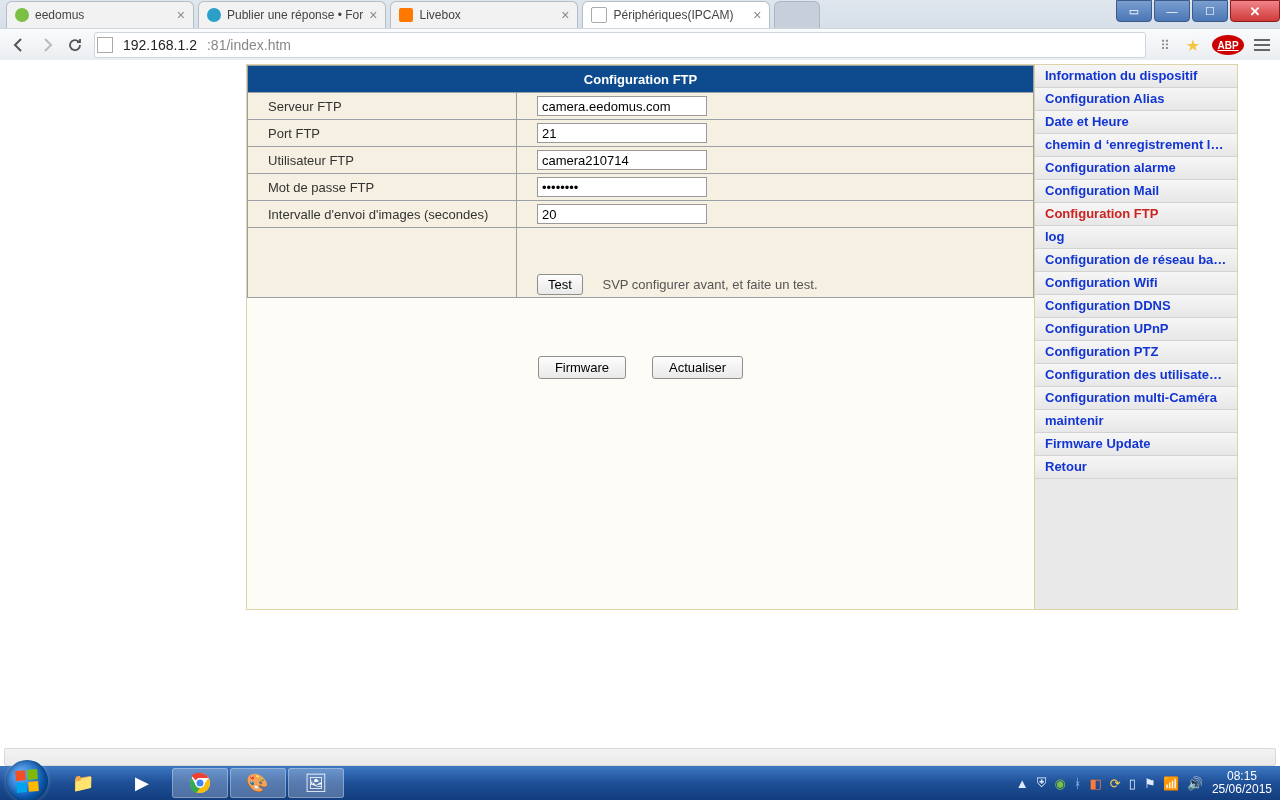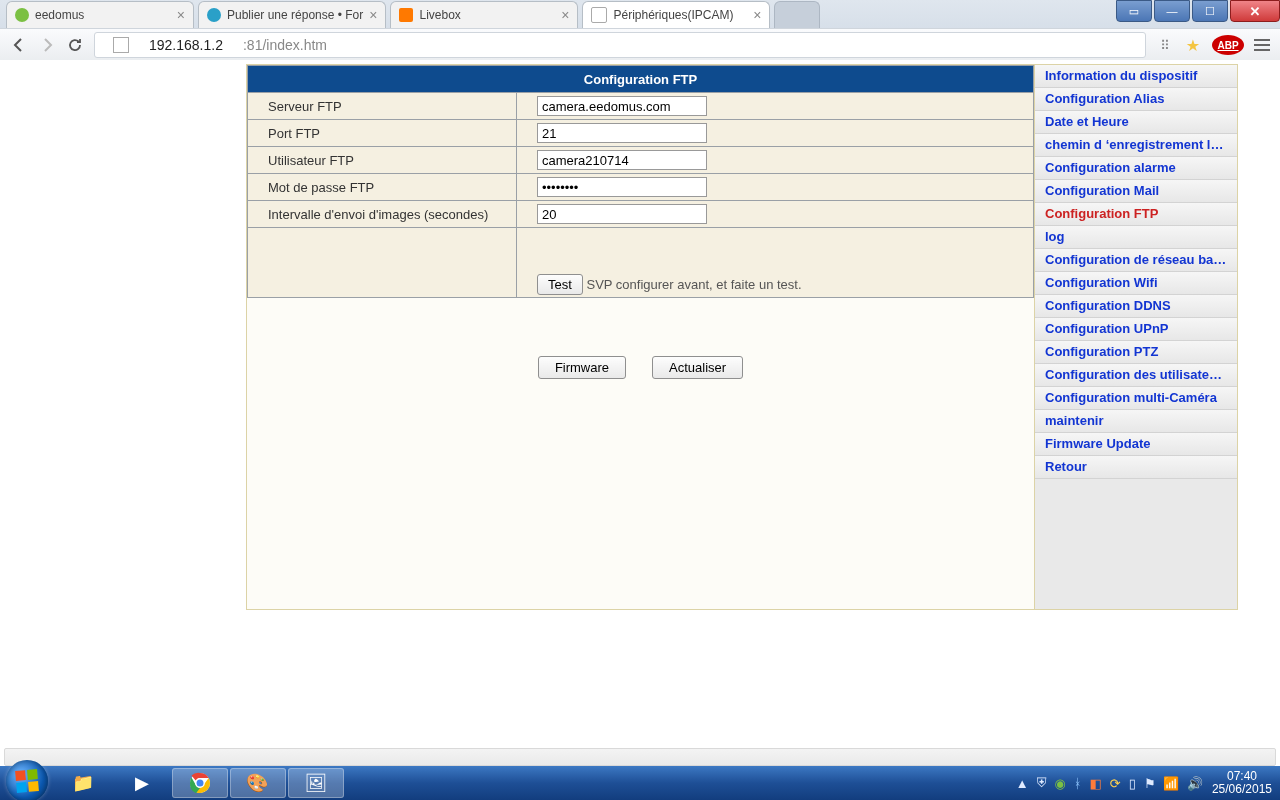--- a/index.html
+++ b/index.html
@@ -13,21 +13,21 @@
   .tab .favicon { width:14px; height:14px; border-radius:2px; display:inline-block; flex: 0 0 14px; }
   .tab .close { margin-left:auto; color:#888; font-size:14px; line-height:1; cursor:pointer; }
   .tab.ghost { background:#c6cfda; border-color:#adb7c3; width:28px; min-width:28px; }
   .win-controls { position:absolute; right:0; top:0; display:flex; }
   .win-btn { width:34px; height:20px; border:1px solid #3b5a86; border-bottom-left-radius:4px; border-bottom-right-radius:4px; background:linear-gradient(#7a9ed0,#4b76b5); margin-left:2px; color:#fff; font-size:11px; display:flex; align-items:center; justify-content:center; }
   .win-btn.close { background:linear-gradient(#f08488,#cf3a3a); border-color:#8d1d1d; width:48px; font-weight:bold; font-size:13px; }
 
   .addr-bar { height:32px; background:linear-gradient(#fafbfd,#eaedf0); border-top:1px solid #cfd5dc; border-bottom:1px solid #bfc6ce; display:flex; align-items:center; padding:0 10px; gap:10px; }
   .nav-btn { width:18px; height:18px; color:#555; display:flex; align-items:center; justify-content:center; font-size:16px; }
   .nav-btn.disabled { color:#aaa; }
-  .omnibox { flex:1; height:24px; border:1px solid #cfd5dc; border-radius:3px; background:#fff; display:flex; align-items:center; padding:0 18px; gap:20px; }
+  .omnibox { flex:1; height:24px; border:1px solid #cfd5dc; border-radius:3px; background:#fff; display:flex; align-items:center; padding:0 2px; gap:10px; }
   .omnibox .page-ico { width:14px; height:14px; border:1px solid #aaa; }
   .omnibox .url-host { color:#222; font-size:14px; }
   .omnibox .url-port { color:#888; font-size:14px; }
   .ext { width:18px; height:18px; display:flex; align-items:center; justify-content:center; }
   .abp { width:32px; height:20px; border-radius:50%; background:#cc0000; color:#fff; font-size:10px; font-weight:bold; display:flex; align-items:center; justify-content:center;text-decoration:underline; }
   .hamburger { width:16px; display:flex; flex-direction:column; gap:3px; }
   .hamburger span { height:2px; background:#666; }
 
   
   .page { position:absolute; top:60px; bottom:34px; left:0; right:0; background:#fff; overflow:hidden; }
@@ -42,21 +42,21 @@
 
   table.ftp { border-collapse:collapse; width:100%; }
   table.ftp th { background:#0e4b8e; color:#fff; font-weight:bold; text-align:center; height:24px; border:1px solid #9aa0a6; }
   table.ftp td { border:1px solid #9aa0a6; padding:2px 20px; height:22px; font-size:13px; color:#333; background:#f5f0e1; }
   table.ftp td.label { width:228px; }
   table.ftp td.field { width:auto; }
   table.ftp input[type=text], table.ftp input[type=password] { width:160px; height:18px; border:1px solid #999; font-size:13px; padding:0 4px; }
   .btn { background:linear-gradient(#fdfdfd,#e9e9e9); border:1px solid #8f8f8f; border-radius:3px; padding:3px 16px; font-size:13px; cursor:pointer;margin-top:44px; }
   .btn-small { padding:2px 10px; }
   .btn-row { text-align:center; padding:14px 0 0 0; display:flex; justify-content:center; gap:26px; }
-  .hint { color:#555; }
+  .hint { color:#555; margin-left:16px; }
 
   
   .taskbar { position:absolute; bottom:0; left:0; right:0; height:34px; background:linear-gradient(#3c78c3,#1e4f96 50%,#123d7e); display:flex; align-items:center; color:#fff; }
   .start { width:42px; height:42px; border-radius:50%; margin:-4px 8px 0 6px; background:radial-gradient(circle at 35% 35%, #6fb7ff,#0b58b0 60%,#07376d); box-shadow:0 0 6px rgba(0,0,0,0.4) inset, 0 0 4px rgba(255,255,255,0.3); display:flex; align-items:center; justify-content:center; }
   .start .flag { width:22px; height:22px; display:grid; grid-template-columns:1fr 1fr; grid-template-rows:1fr 1fr; gap:2px; transform:rotate(-5deg); }
   .start .flag span:nth-child(1){background:#f25022;} .start .flag span:nth-child(2){background:#7fba00;} .start .flag span:nth-child(3){background:#00a4ef;} .start .flag span:nth-child(4){background:#ffb900;}
   .task-item { width:56px; height:30px; margin-right:2px; border-radius:3px; display:flex; align-items:center; justify-content:center; }
   .task-item.active { background:rgba(255,255,255,0.25); box-shadow:0 0 0 1px rgba(255,255,255,0.3) inset; }
   .task-item .ico { font-size:18px; }
   .tray { margin-left:auto; display:flex; align-items:center; gap:8px; padding-right:8px; font-size:11px; }
@@ -240,17 +240,17 @@
     <span class="ico">⛨</span>
     <span class="ico" style="color:#7bc043;">◉</span>
     <span class="ico" style="color:#8fc6ff;">ᚼ</span>
     <span class="ico" style="color:#ff7b3a;">◧</span>
     <span class="ico" style="color:#ffd24d;">⟳</span>
     <span class="ico">▯</span>
     <span class="ico">⚑</span>
     <span class="ico">📶</span>
     <span class="ico">🔊</span>
     <div class="clock">
-      <div>07:40</div>
+      <div>08:15</div>
       <div>25/06/2015</div>
     </div>
   </div>
 </div>
 
 </body></html>

